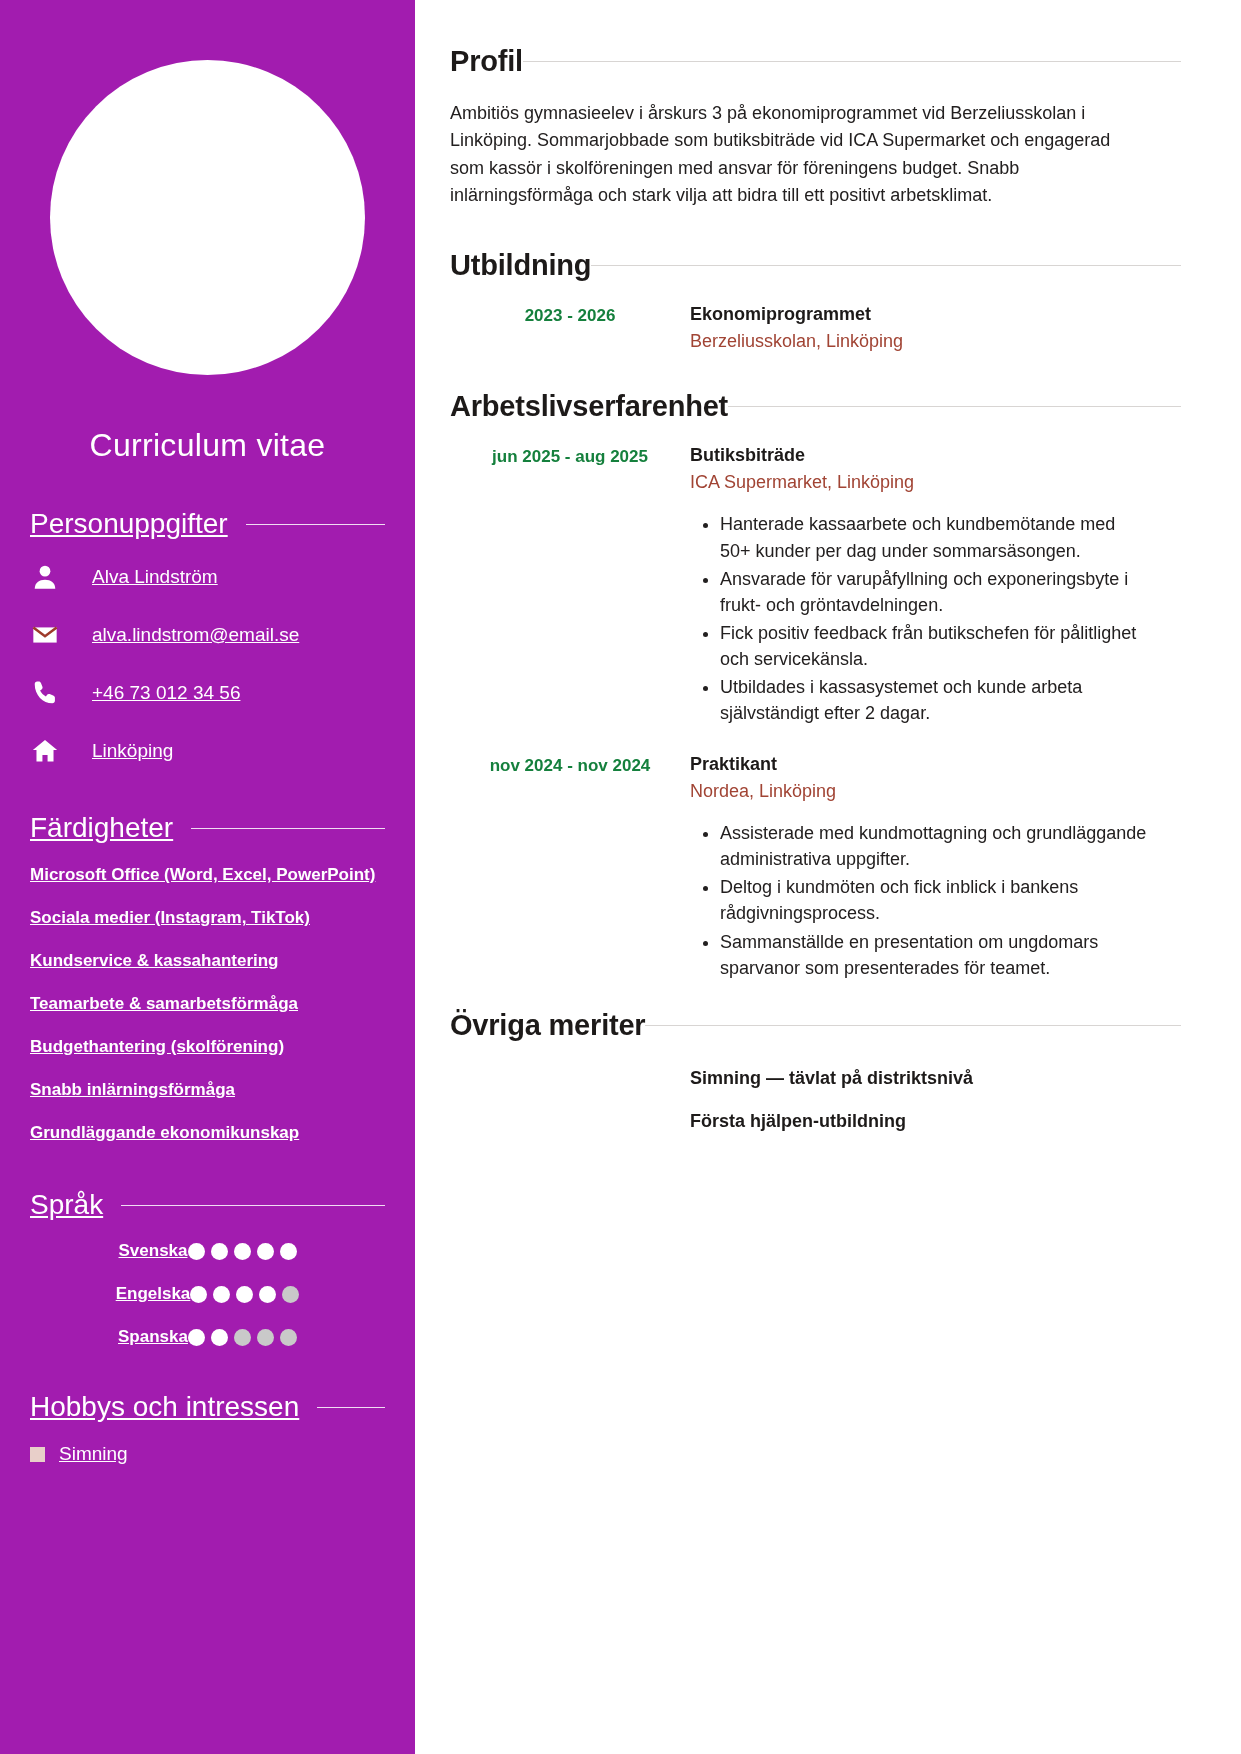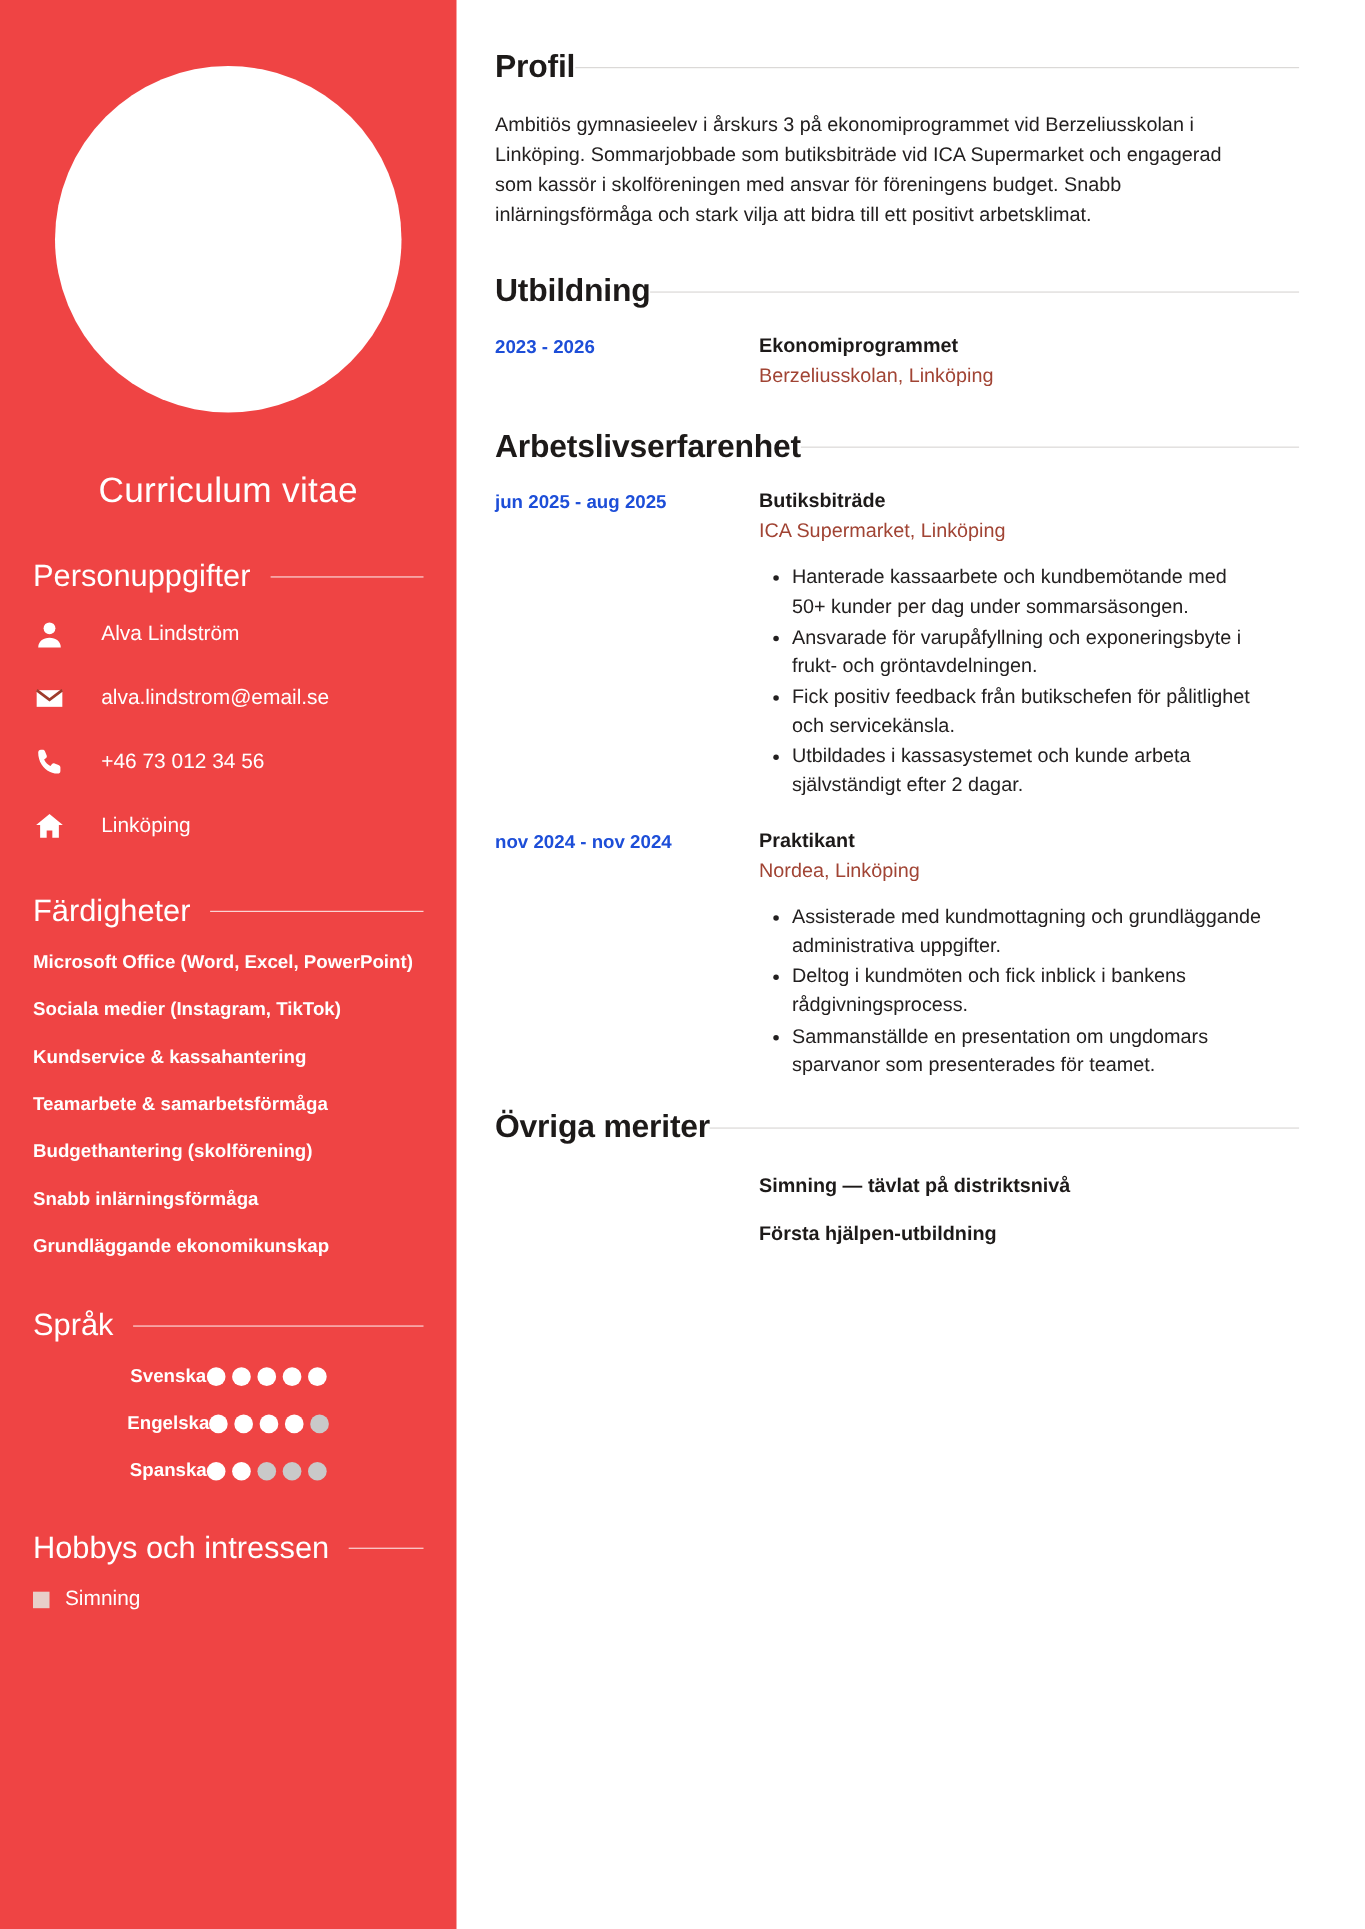--- a/index.html
+++ b/index.html
@@ -18,21 +18,21 @@
     height: 1754px;
     display: flex;
     background: #ffffff;
     overflow: hidden;
   }
 
   
   .sidebar {
     width: 415px;
     min-width: 415px;
-    background: #ef4444;
+    background: #a21caf;
     color: #ffffff;
     padding: 0 0 36px 0;
     position: relative;
   }
 
   .photo-wrap {
     display: flex;
     justify-content: center;
     padding-top: 60px;
   }
@@ -47,20 +47,21 @@
     text-align: center;
     font-size: 32px;
     font-weight: 400;
     letter-spacing: 0.3px;
     margin-top: 52px;
     color: #ffffff;
   }
 
   .side-section {
     padding: 0 30px 0 30px;
+    text-decoration: underline;
   }
 
   .side-head {
     display: flex;
     align-items: center;
     gap: 18px;
     margin-top: 44px;
     margin-bottom: 20px;
   }
   .side-head .label {
@@ -176,22 +177,23 @@
 
   .entry {
     display: flex;
     margin-bottom: 6px;
   }
   .entry .period {
     width: 240px;
     min-width: 240px;
     font-size: 17px;
     font-weight: bold;
-    color: #1d4ed8;
+    color: #15803d;
     padding-top: 2px;
+    text-align: center;
   }
   .entry .body { flex: 1 1 auto; }
   .entry .role {
     font-size: 18px;
     font-weight: bold;
     color: #1d1a19;
     margin-bottom: 6px;
   }
   .entry .org {
     font-size: 18px;

